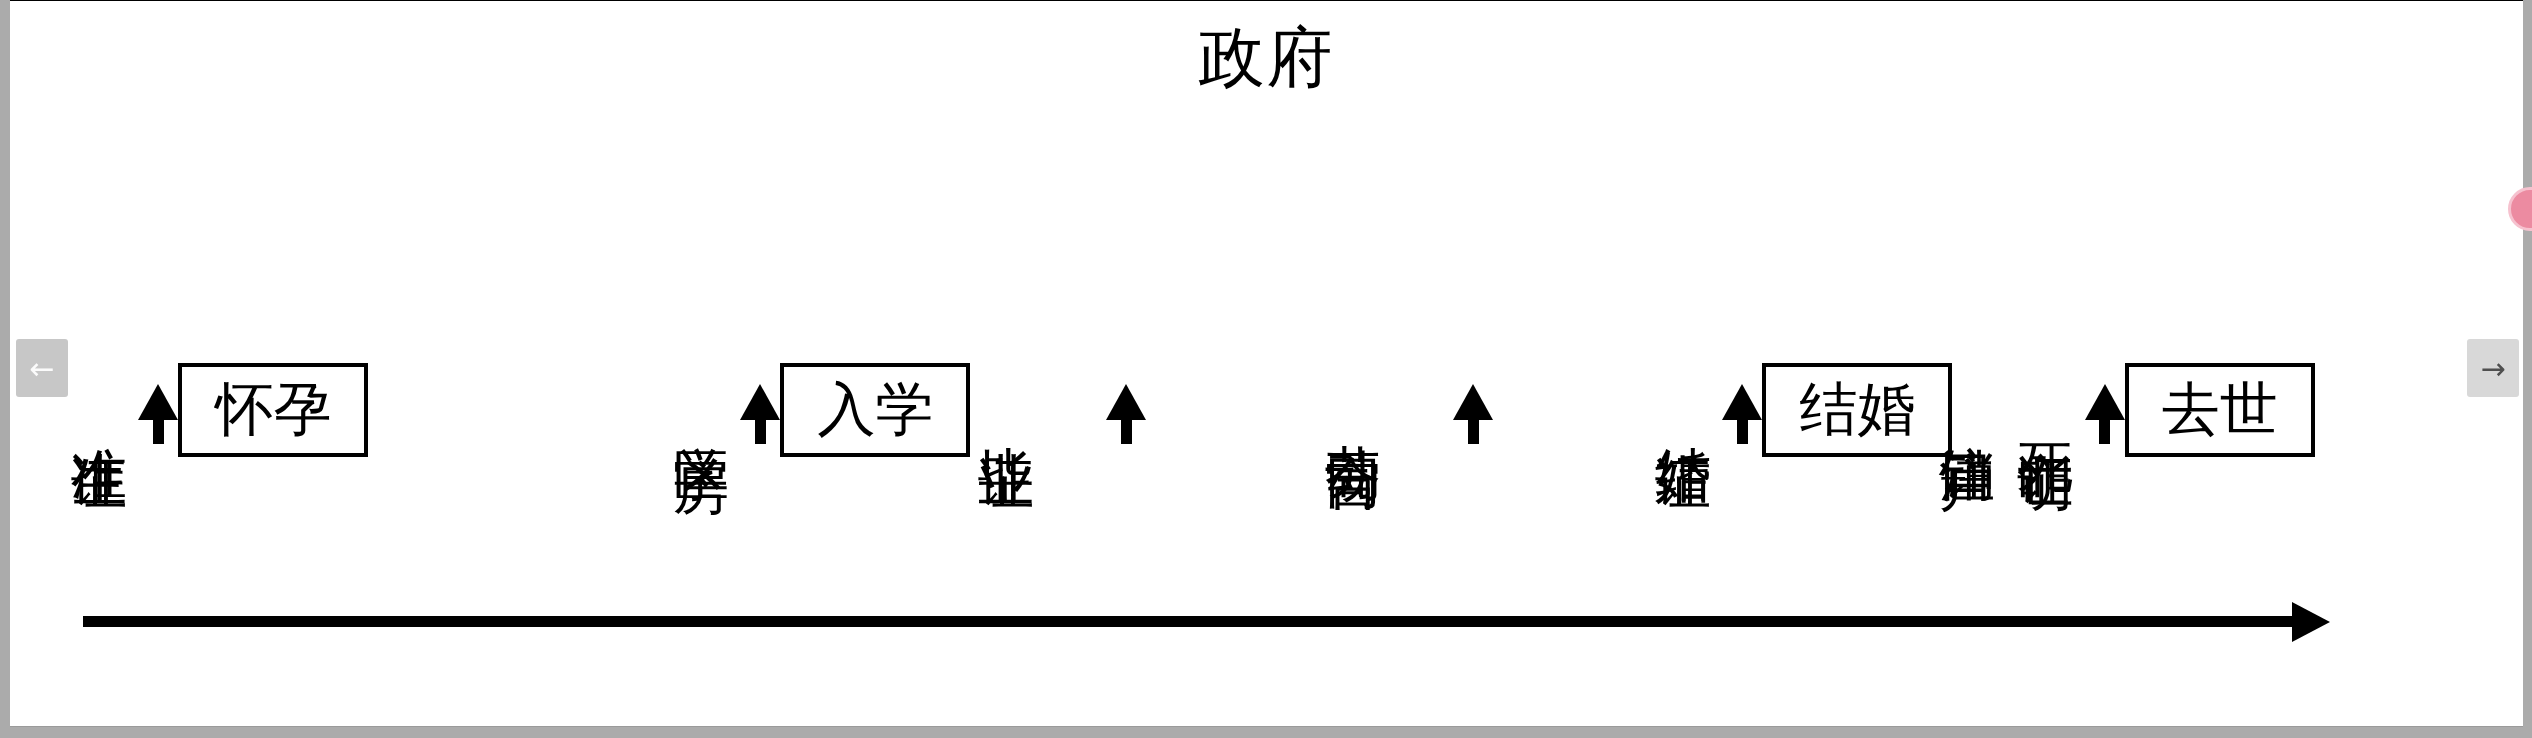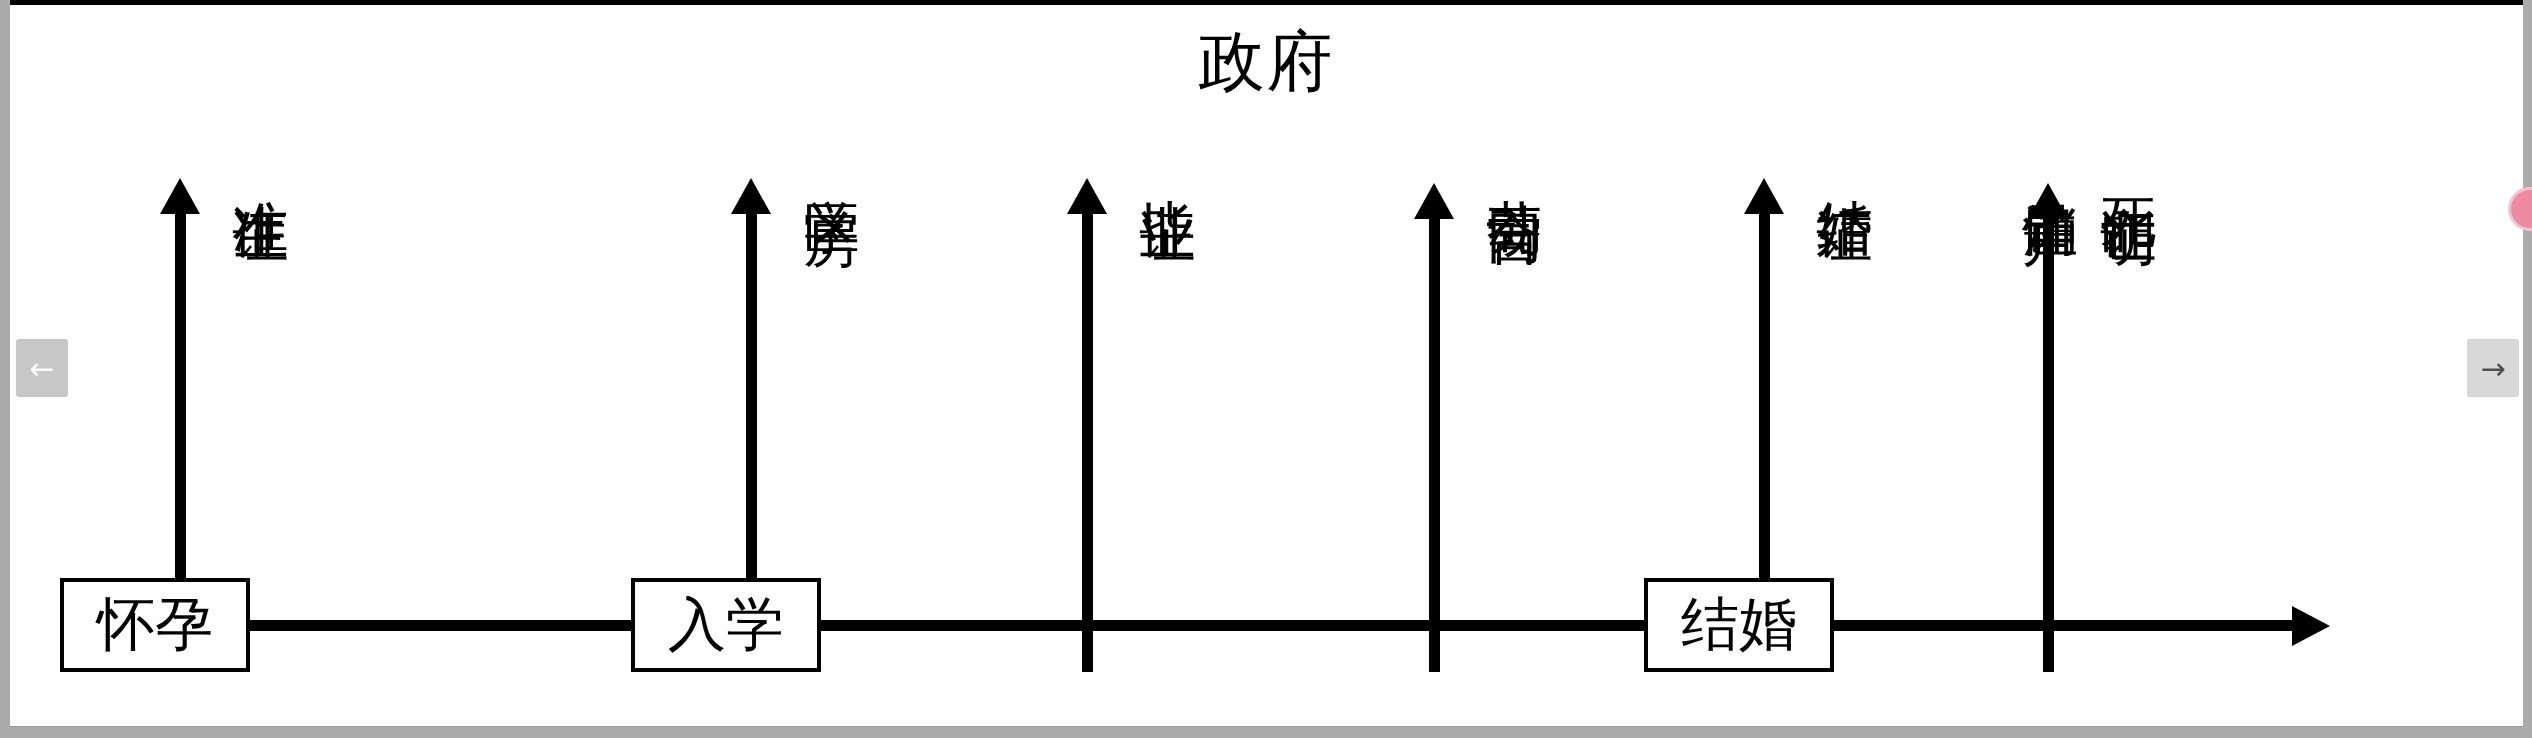--- a/index.html
+++ b/index.html
@@ -5,21 +5,21 @@
   html,body{margin:0;padding:0;}
   body{
     width:2532px;height:738px;
     font-family:"DejaVu Sans","Liberation Sans",sans-serif;
     background:#ababab;
   }
   .app{position:relative;width:2532px;height:738px;background:#ababab;overflow:hidden;}
   .slide{
     position:absolute;left:10px;right:9px;top:0;bottom:11px;
     background:#ffffff;
-    border-top:5px solid #000000;
+    border-top:1px solid #000000;
     border-bottom:1px solid #9a9a9a;
   }
   .title{
     position:absolute;top:12px;left:0;right:0;
     text-align:center;
     font-size:66px;font-weight:500;color:#000;
     letter-spacing:2px;
   }
   
   .timeline-line{
@@ -28,21 +28,21 @@
   }
   .timeline-head{
     position:absolute;left:2282px;top:601px;width:0;height:0;
     border-top:20px solid transparent;
     border-bottom:20px solid transparent;
     border-left:38px solid #000;z-index:1;
   }
   
   .station{
     position:absolute;top:150px;height:517px;width:240px;
-    display:flex;flex-direction:column;
+    display:flex;flex-direction:row;align-items:center;
     z-index:2;
   }
   .vlabel{
     writing-mode:vertical-rl;
     text-orientation:upright;
     white-space:pre-line;
     font-size:56px;font-weight:500;color:#000;
     letter-spacing:5px;line-height:1.4;
     max-height:300px;
   }
@@ -98,21 +98,21 @@
       <div class="v-arrow">
           <div class="head"></div>
           <div class="shaft"></div>
         </div>
       <div class="ebox">
           <span>怀孕</span>
         </div>
     </div>
 
 
-    <div class="station" style="left:621px">
+    <div class="station" style="left:652px">
       <div class="vlabel">学区房</div>
       <div class="v-arrow">
           <div class="head"></div>
           <div class="shaft"></div>
         </div>
       <div class="ebox">
           <span>入学</span>
         </div>
     </div>
 
@@ -143,20 +143,23 @@
         </div>
     </div>
 
     <div class="station" style="left:1918px">
       <div class="vlabel">死亡证明
 注销户口</div>
       <div class="v-arrow">
           <div class="head"></div>
           <div class="shaft"></div>
         </div>
+      <div class="ebox">
+          <span>去世</span>
+        </div>
     </div>
 
   </div>
 
   <button class="nav prev">
     <span>←</span>
   </button>
   <button class="nav next">
     <span>→</span>
   </button>

